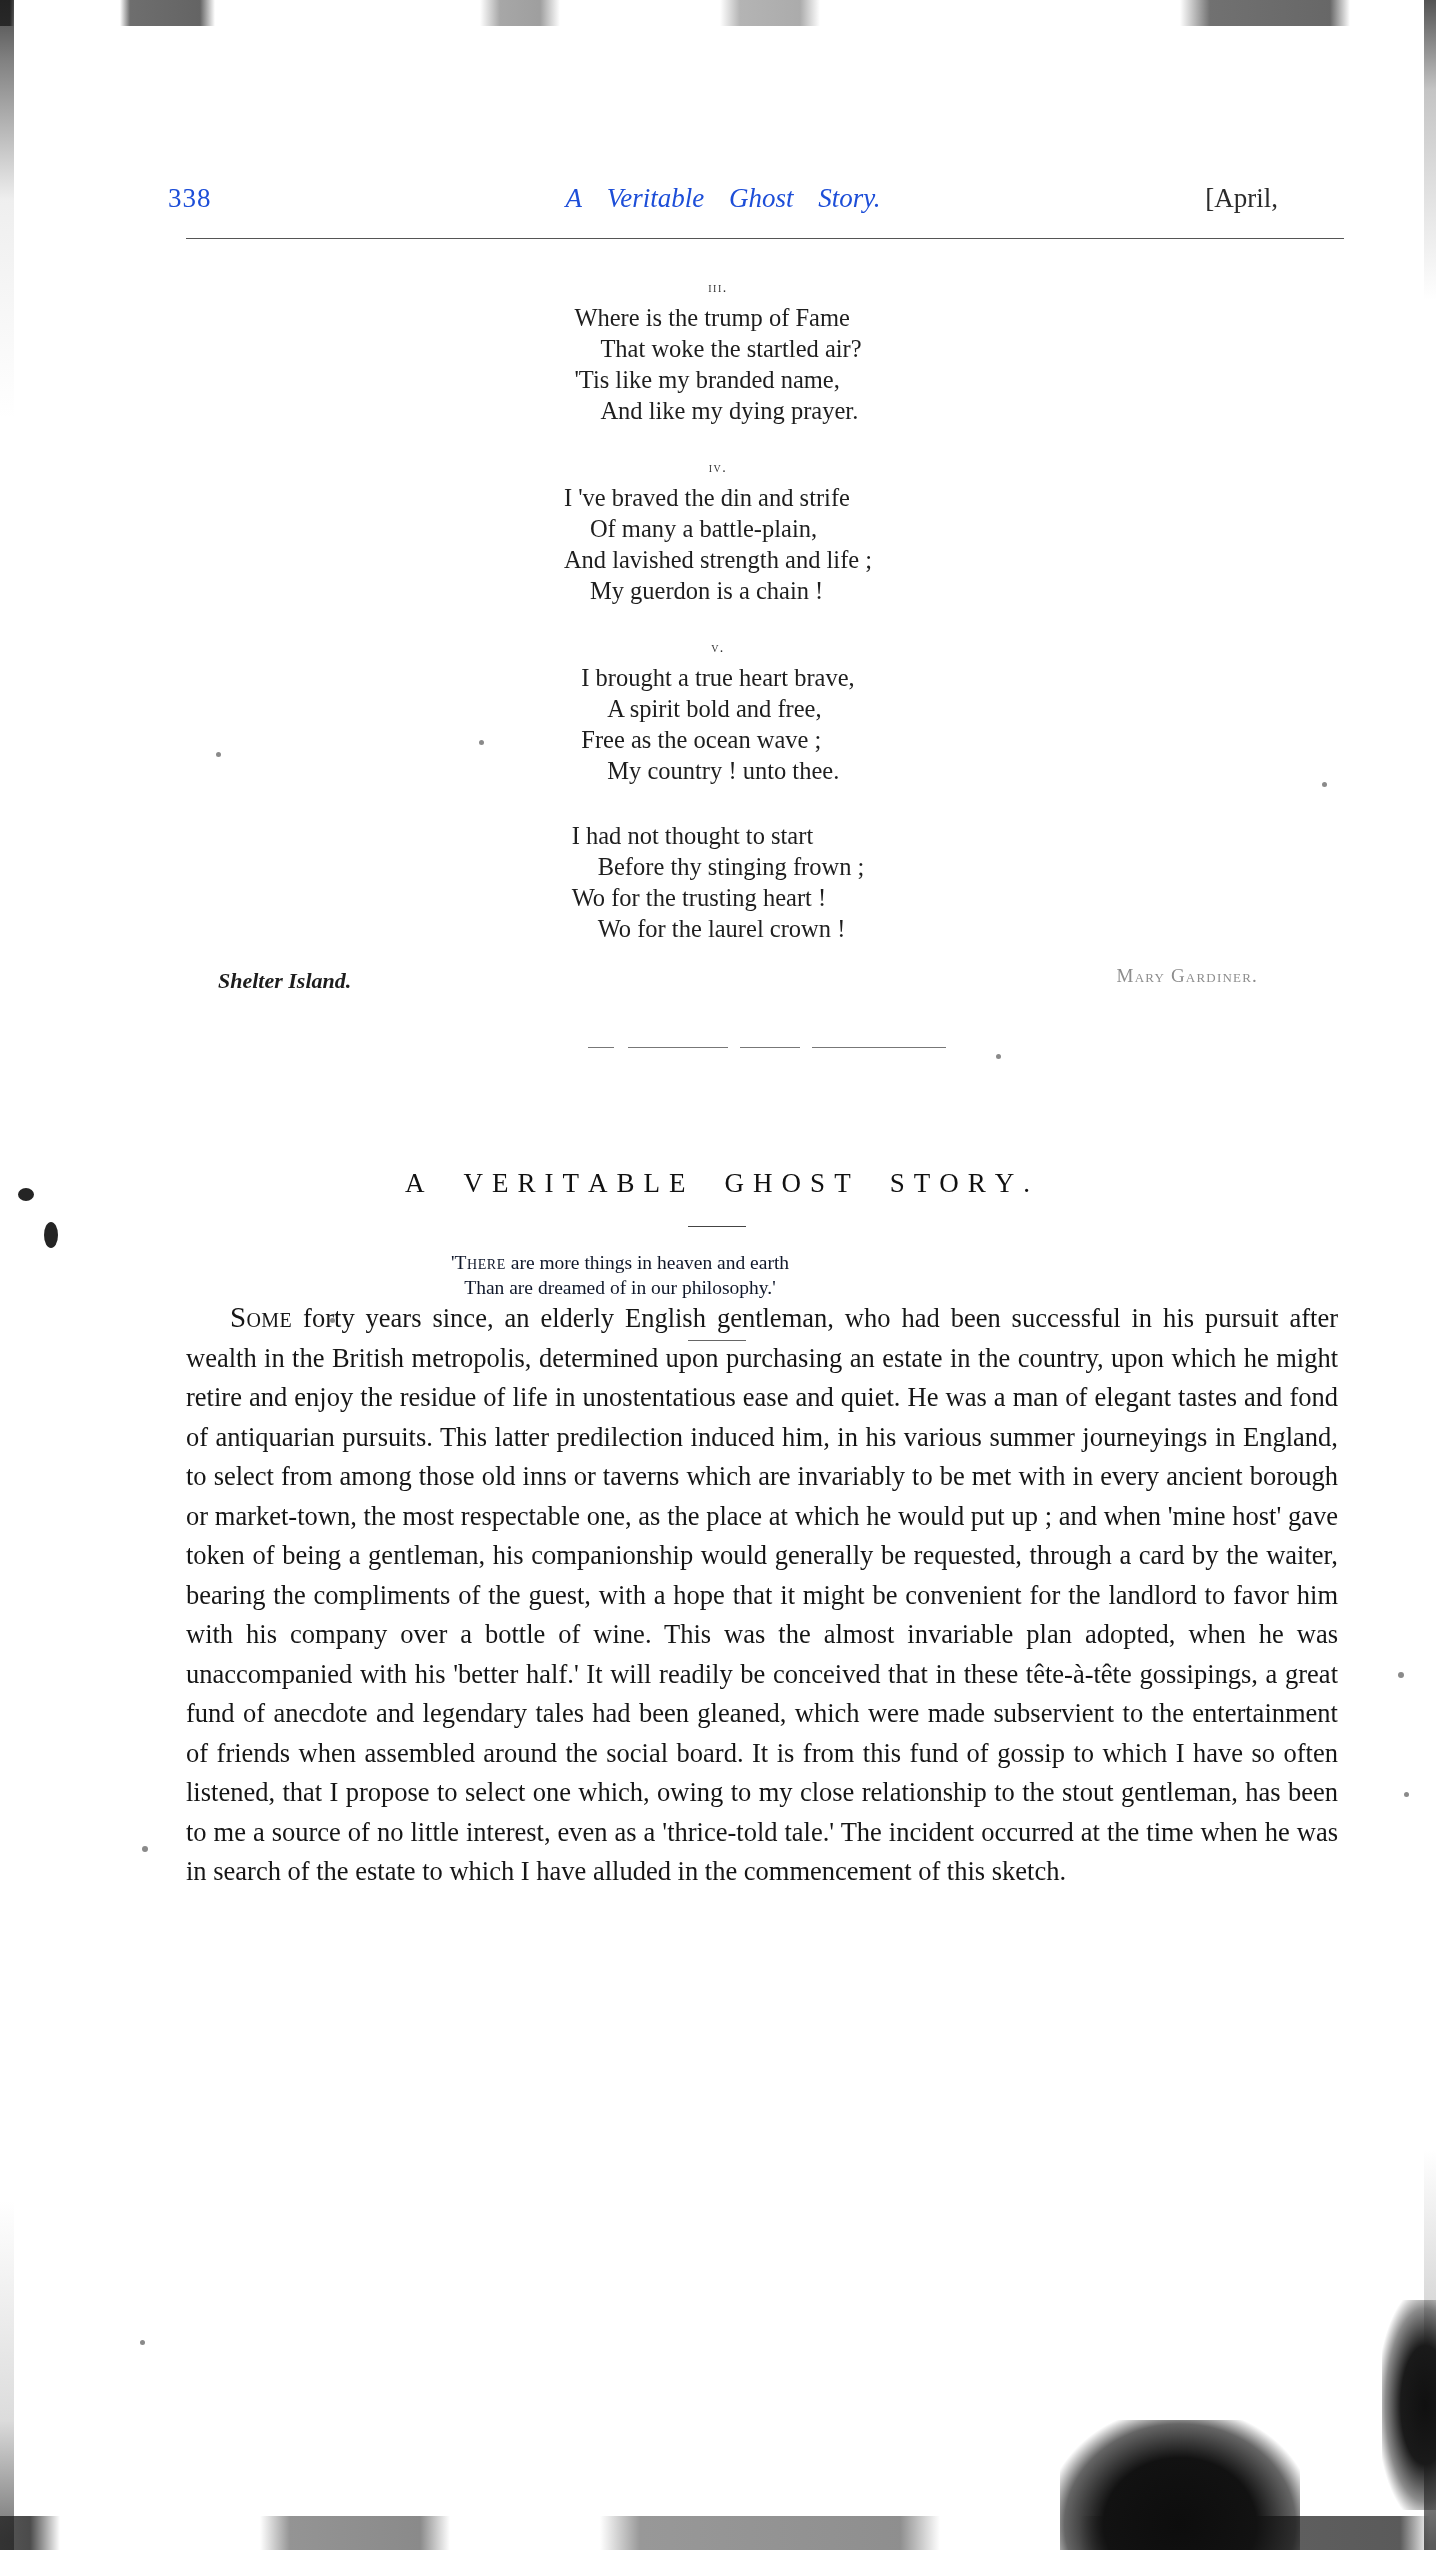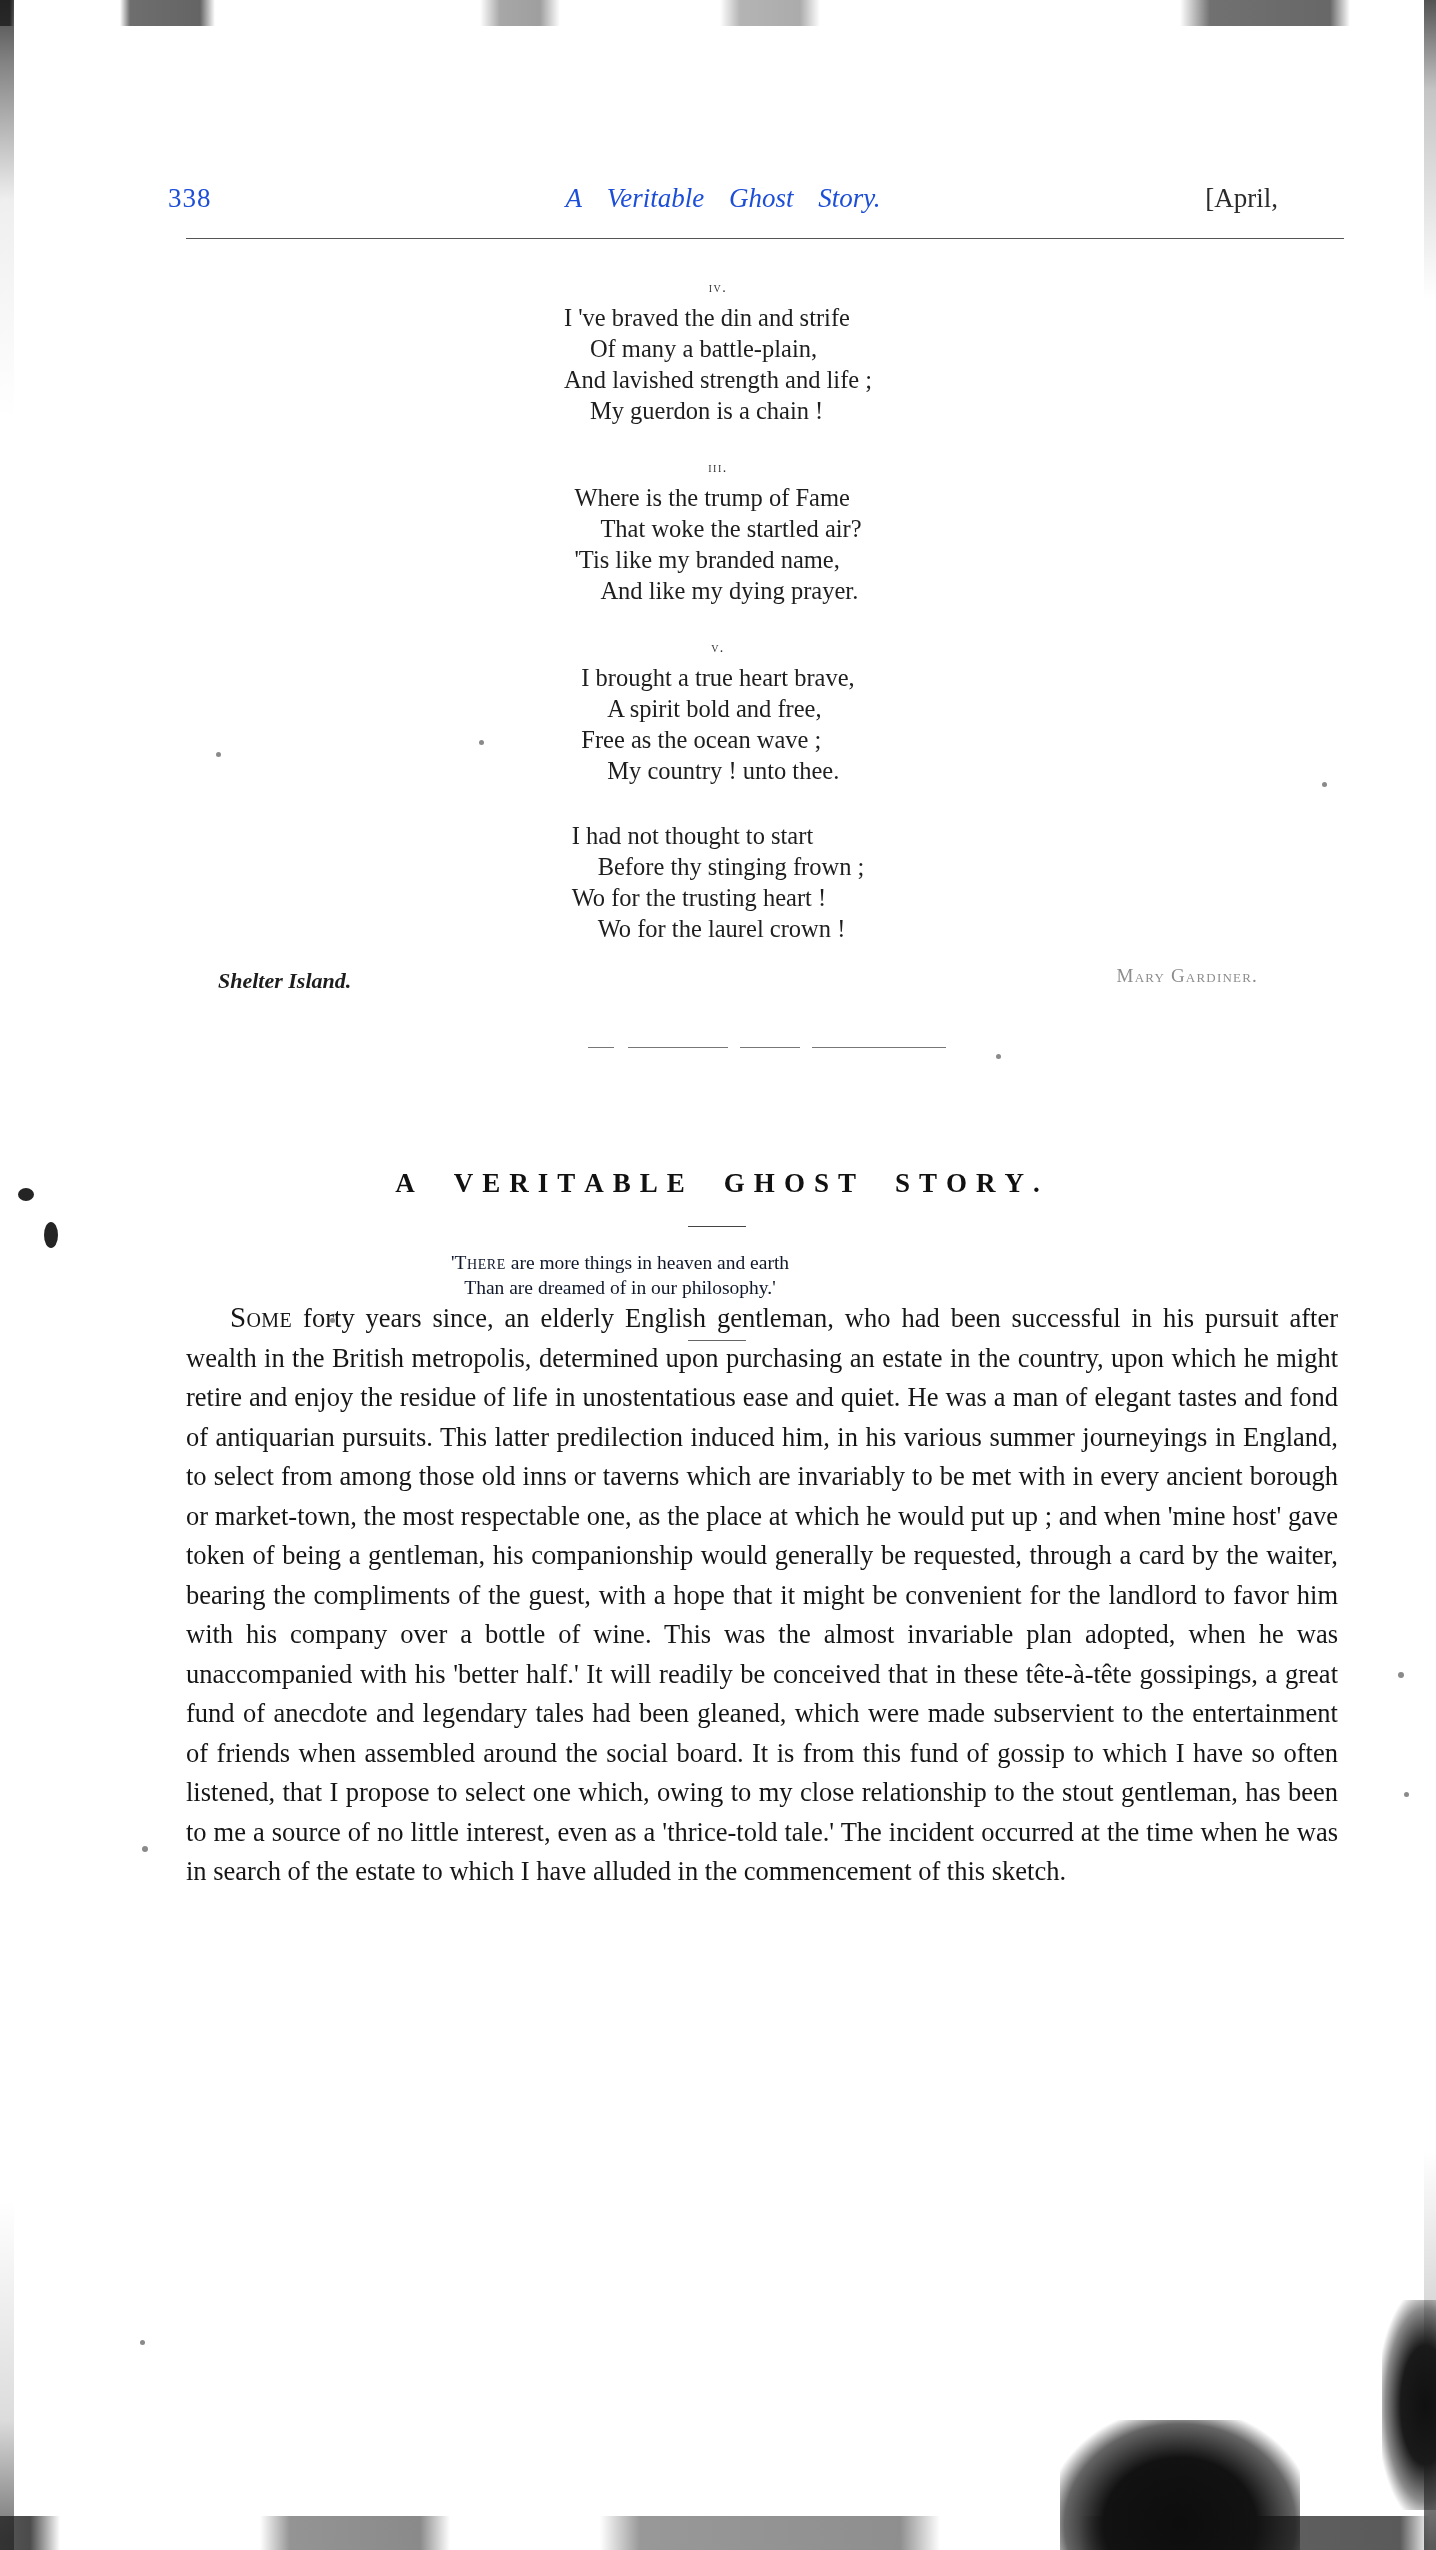--- a/index.html
+++ b/index.html
@@ -207,21 +207,21 @@
   }
 
   
   .article-title {
     position: absolute;
     top: 1168px;
     left: 0;
     width: 1436px;
     text-align: center;
     font-size: 27px;
-    font-weight: bold;
+    font-weight: normal;
     letter-spacing: 1px;
     color: #111;
   }
   .article-title span { display: inline-block; margin: 0 4px; }
   .title-gap { width: 22px; }
 
   .rule-short-1 {
     position: absolute;
     top: 1226px;
     left: 688px;
@@ -297,36 +297,36 @@
     <span>Ghost</span>
     <span>Story.</span>
   </div>
   <div class="head-issue">[April,</div>
 </div>
 <div class="rule-head"></div>
 
 <div class="poem">
 
   <div class="stanza">
+    <div class="stanza-num">iii.</div>
+    <div class="poem-lines">
+      <div>Where is the trump of Fame</div>
+      <div class="indent">That woke the startled air?</div>
+      <div>'Tis like my branded name,</div>
+      <div class="indent">And like my dying prayer.</div>
+    </div>
+  </div>
+
+  <div class="stanza">
     <div class="stanza-num">iv.</div>
     <div class="poem-lines">
       <div>I 've braved the din and strife</div>
       <div class="indent">Of many a battle-plain,</div>
       <div>And lavished strength and life ;</div>
       <div class="indent">My guerdon is a chain !</div>
-    </div>
-  </div>
-
-  <div class="stanza">
-    <div class="stanza-num">iii.</div>
-    <div class="poem-lines">
-      <div>Where is the trump of Fame</div>
-      <div class="indent">That woke the startled air?</div>
-      <div>'Tis like my branded name,</div>
-      <div class="indent">And like my dying prayer.</div>
     </div>
   </div>
 
   <div class="stanza">
     <div class="stanza-num">v.</div>
     <div class="poem-lines">
       <div>I brought a true heart brave,</div>
       <div class="indent">A spirit bold and free,</div>
       <div>Free as the ocean wave ;</div>
       <div class="indent">My country ! unto thee.</div>

